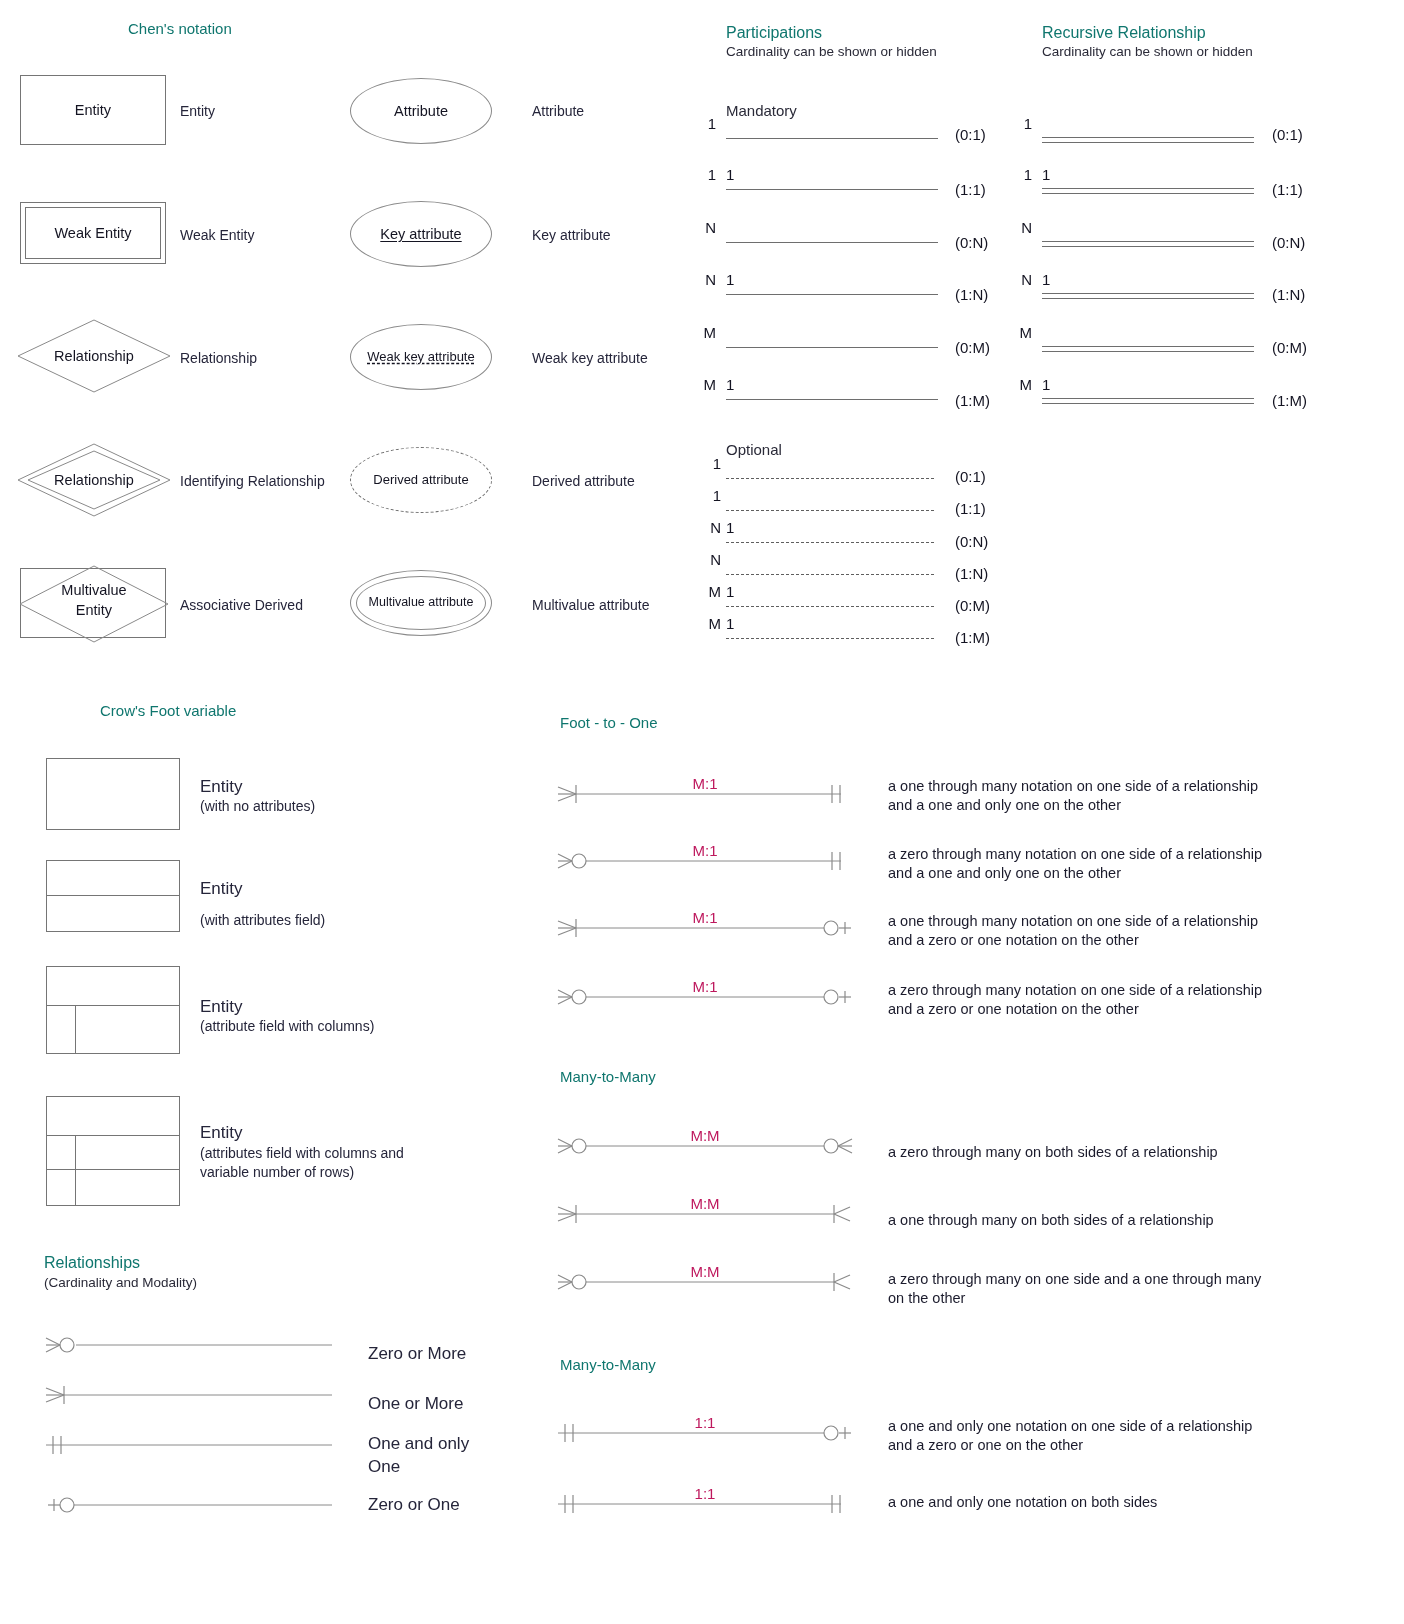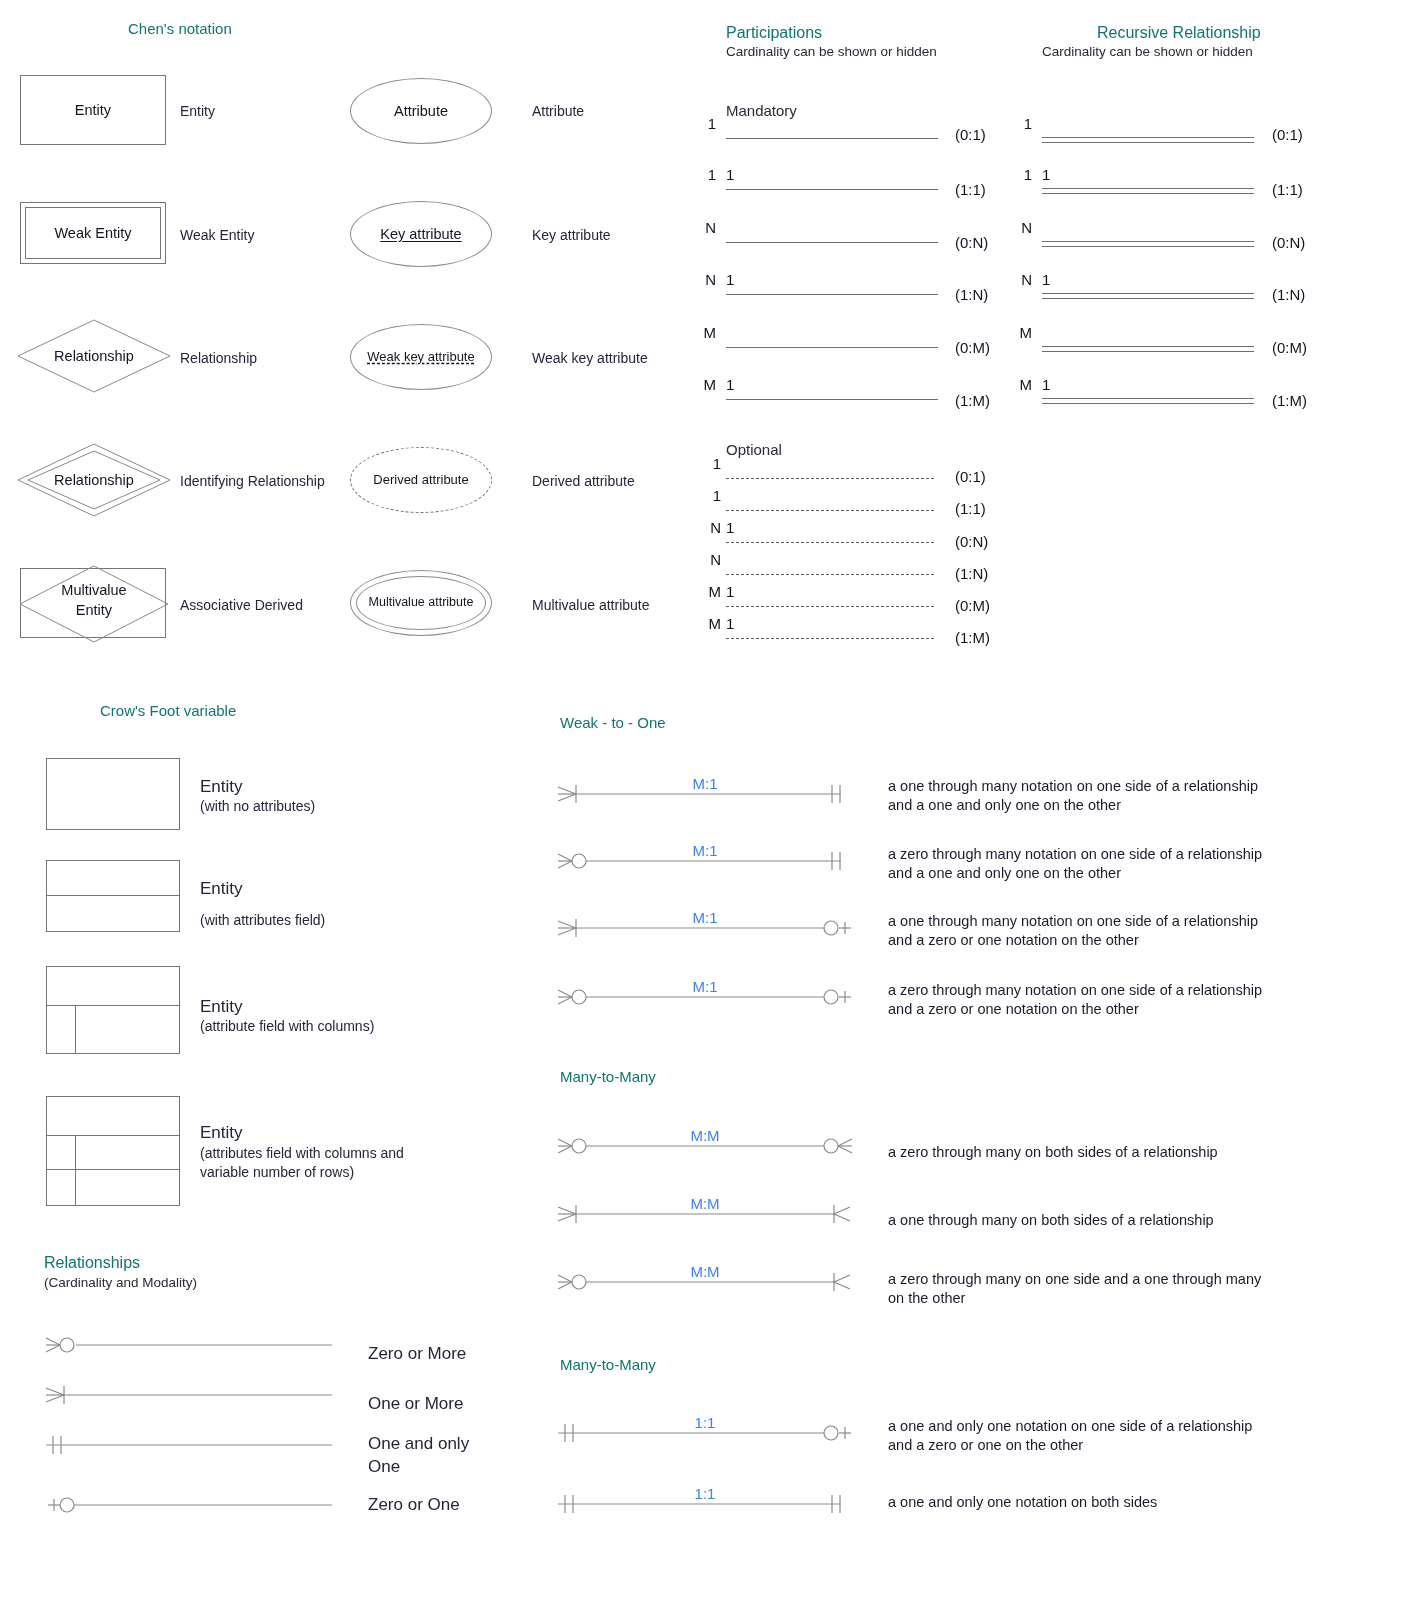--- a/index.html
+++ b/index.html
@@ -92,21 +92,21 @@
     white-space: nowrap;
   }
   .paren {
     font-size: 15px;
     color: #141422;
     white-space: nowrap;
   }
   .cf-svg { overflow: visible; }
   .cf-caption {
     font-size: 15px;
-    color: #3b82f6;
+    color: #be185d;
     white-space: nowrap;
   }
   .desc {
     font-size: 14.5px;
     color: #1b1b2c;
     line-height: 1.32;
   }
 </style>
 </head>
 <body>
@@ -255,21 +255,21 @@
 </div>
 <div class="abs paren" style="left:955px; top:597px;">(0:M)</div>
 
 <div class="abs" style="left:726px; top:615px;">
   <div class="card abs" style="left:0px; top:0px;">1</div>
   <div class="card abs" style="right:5px; top:0px;">M</div>
   <div class="pline dash abs" style="left:0; top:23px; width:208px;"></div>
 </div>
 <div class="abs paren" style="left:955px; top:629px;">(1:M)</div>
 
-<div class="abs sect-title big" style="left:1097px; top:24px;">Recursive Relationship</div>
+<div class="abs sect-title big" style="left:1042px; top:24px;">Recursive Relationship</div>
 <div class="abs sect-sub" style="left:1042px; top:44px;">Cardinality can be shown or hidden</div>
 
 <div class="abs" style="left:1042px; top:115px;">
   <div class="card abs" style="left:0px; top:0px;"></div>
   <div class="card abs" style="right:10px; top:0px;">1</div>
   <div class="pline dbl abs" style="left:0; top:22px; width:212px;"></div>
 </div>
 <div class="abs paren" style="left:1272px; top:126px;">(0:1)</div>
 
 <div class="abs" style="left:1042px; top:166px;">
@@ -365,21 +365,21 @@
 <div class="abs lbl lbl-big" style="left:368px; top:1456px;">One</div>
 
 <svg class="abs cf-svg" style="left:44px; top:1493px;" width="290" height="24">
   <line x1="30" y1="12" x2="288" y2="12" stroke="#8a8a8a" stroke-width="1"></line>
   <circle cx="23" cy="12" r="7" fill="#fff" stroke="#8a8a8a" stroke-width="1.2"></circle>
   <line x1="4" y1="12" x2="16" y2="12" stroke="#8a8a8a" stroke-width="1.2"></line>
   <line x1="10" y1="6" x2="10" y2="18" stroke="#8a8a8a" stroke-width="1.2"></line>
 </svg>
 <div class="abs lbl lbl-big" style="left:368px; top:1494px;">Zero or One</div>
 
-<div class="abs sect-title" style="left:560px; top:714px;">Weak - to - One</div>
+<div class="abs sect-title" style="left:560px; top:714px;">Foot - to - One</div>
 
 <div class="abs cf-caption" style="left:560px; top:775px; width:290px; text-align:center;">M:1</div>
 <svg class="abs cf-svg" style="left:556px; top:782px;" width="300" height="24">
   <line x1="20" y1="12" x2="285" y2="12" stroke="#8a8a8a" stroke-width="1"></line>
   <line x1="2" y1="12" x2="20" y2="12" stroke="#8a8a8a" stroke-width="1.2"></line>
   <line x1="2" y1="5" x2="20" y2="12" stroke="#8a8a8a" stroke-width="1.2"></line>
   <line x1="2" y1="19" x2="20" y2="12" stroke="#8a8a8a" stroke-width="1.2"></line>
   <line x1="20" y1="3" x2="20" y2="21" stroke="#8a8a8a" stroke-width="1.2"></line>
   <line x1="276" y1="3" x2="276" y2="21" stroke="#8a8a8a" stroke-width="1.2"></line>
   <line x1="284" y1="3" x2="284" y2="21" stroke="#8a8a8a" stroke-width="1.2"></line>

